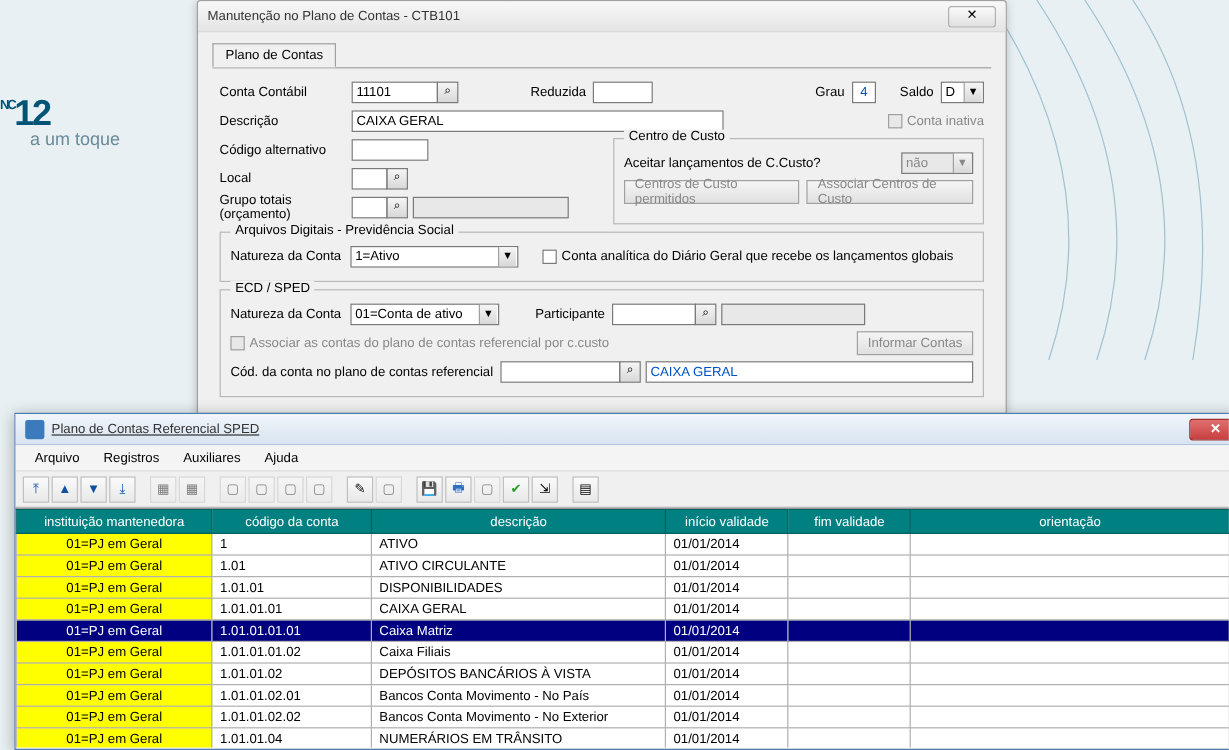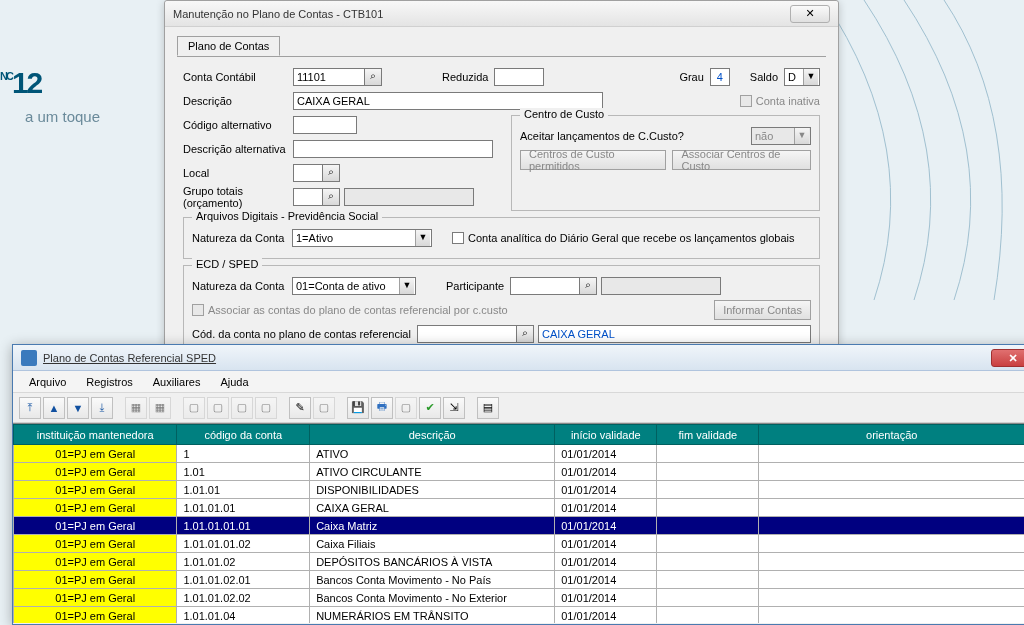--- a/index.html
+++ b/index.html
@@ -1,18 +1,18 @@
 <!DOCTYPE html>
 <html><head>
 <meta charset="utf-8">
 <style>
   * { box-sizing: border-box; font-family: Tahoma, Arial, sans-serif; font-size: 11px; }
   body { margin: 0; width: 1024px; height: 625px; overflow: hidden; background: #e8f0f4; position: relative; }
   
-  .bg-logo { position: absolute; left: 0; top: 25px; font-size: 60px; color: #005577; font-weight: bold; letter-spacing: -2px; }
+  .bg-logo { position: absolute; left: 0; top: 36px; font-size: 60px; color: #005577; font-weight: bold; letter-spacing: -2px; }
   .bg-logo sub { font-size: 30px; }
   .bg-tagline { position: absolute; left: 0; top: 108px; font-size: 15px; color: #6a8a9a; margin-left: 25px; }
   .bg-lines { position: absolute; right: 0; top: 0; width: 200px; height: 300px; }
   .bg-lines svg { width: 100%; height: 100%; }
   
   
   .win1 { position: absolute; left: 164px; top: 0; width: 675px; height: 345px; background: #f0f0f0; border: 1px solid #a0a0a0; border-radius: 3px 3px 0 0; box-shadow: 0 2px 8px rgba(0,0,0,0.2); }
   .win1-title { height: 26px; background: linear-gradient(#f8f8f8,#e4e4e4); border-bottom: 1px solid #d0d0d0; display:flex; align-items:center; padding: 0 8px; border-radius: 3px 3px 0 0;}
   .win1-title-text { flex: 1; color: #333; }
   .win1-close { width: 40px; height: 18px; border: 1px solid #b0b0b0; border-radius: 3px; background: linear-gradient(#fafafa,#e0e0e0); text-align: center; line-height: 14px; cursor: pointer; }
@@ -102,24 +102,20 @@
         <span class="lbl" style="margin-left:4px;color:#888">Conta inativa</span>
       </div>
 
       <div style="display:flex;gap:10px">
         <div style="flex:0 0 318px">
           <div class="row">
             <span class="lbl" style="width:110px">Código alternativo</span>
             <input class="inp" style="width: 64px;">
           </div>
           <div class="row">
-            <span class="lbl" style="width:110px">Descrição alternativa</span>
-            <input class="inp" style="width: 200px;">
-          </div>
-          <div class="row">
             <span class="lbl" style="width:110px">Local</span>
             <input class="inp" style="width: 30px;">
             <span class="lookup-btn">⌕</span>
           </div>
           <div class="row">
             <span class="lbl" style="width:110px">Grupo totais (orçamento)</span>
             <input class="inp" style="width: 30px;">
             <span class="lookup-btn">⌕</span>
             <input class="inp dis" style="width: 130px; margin-left: 4px;">
           </div>

